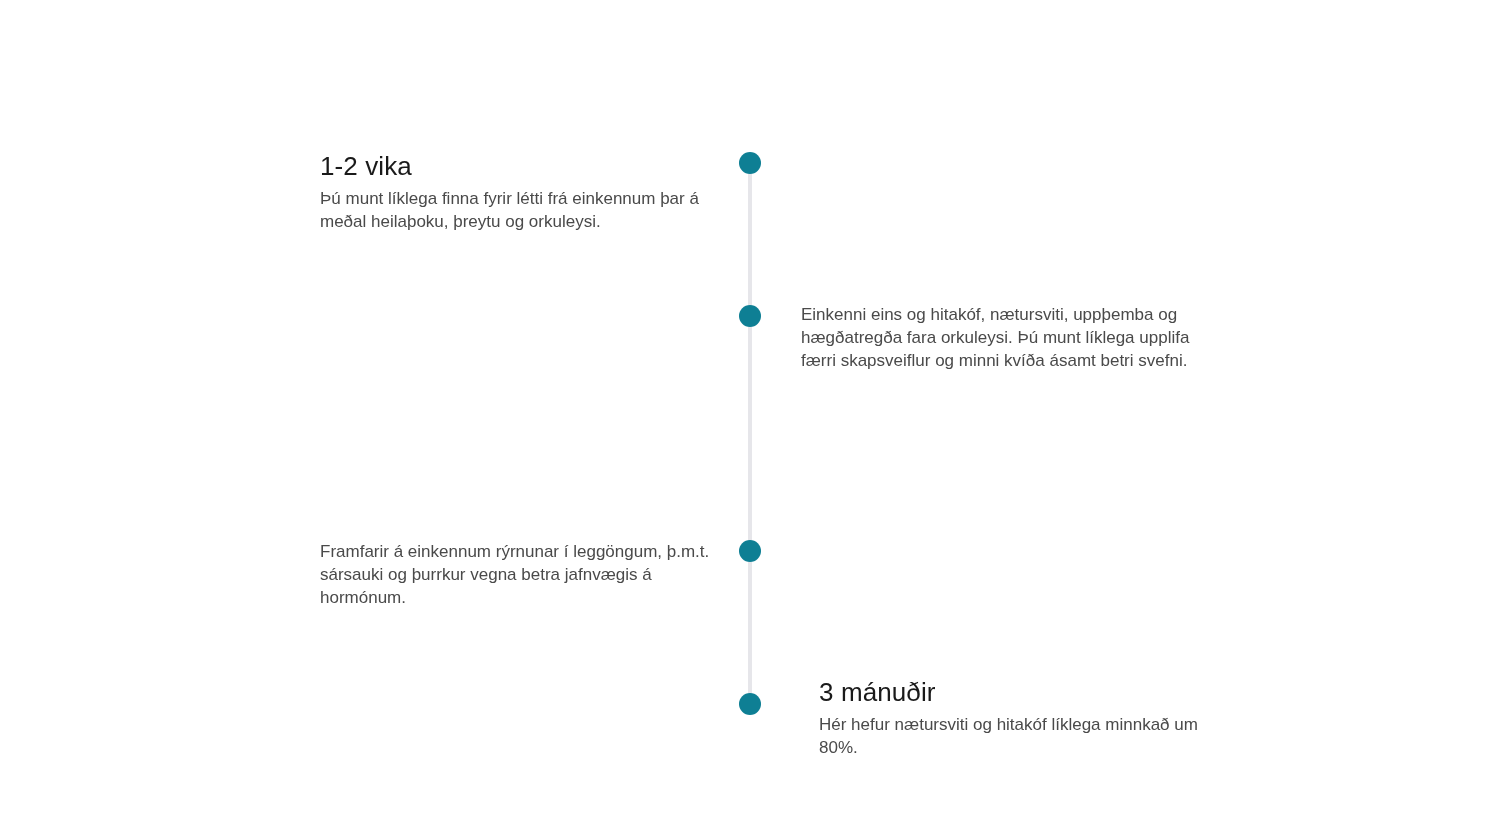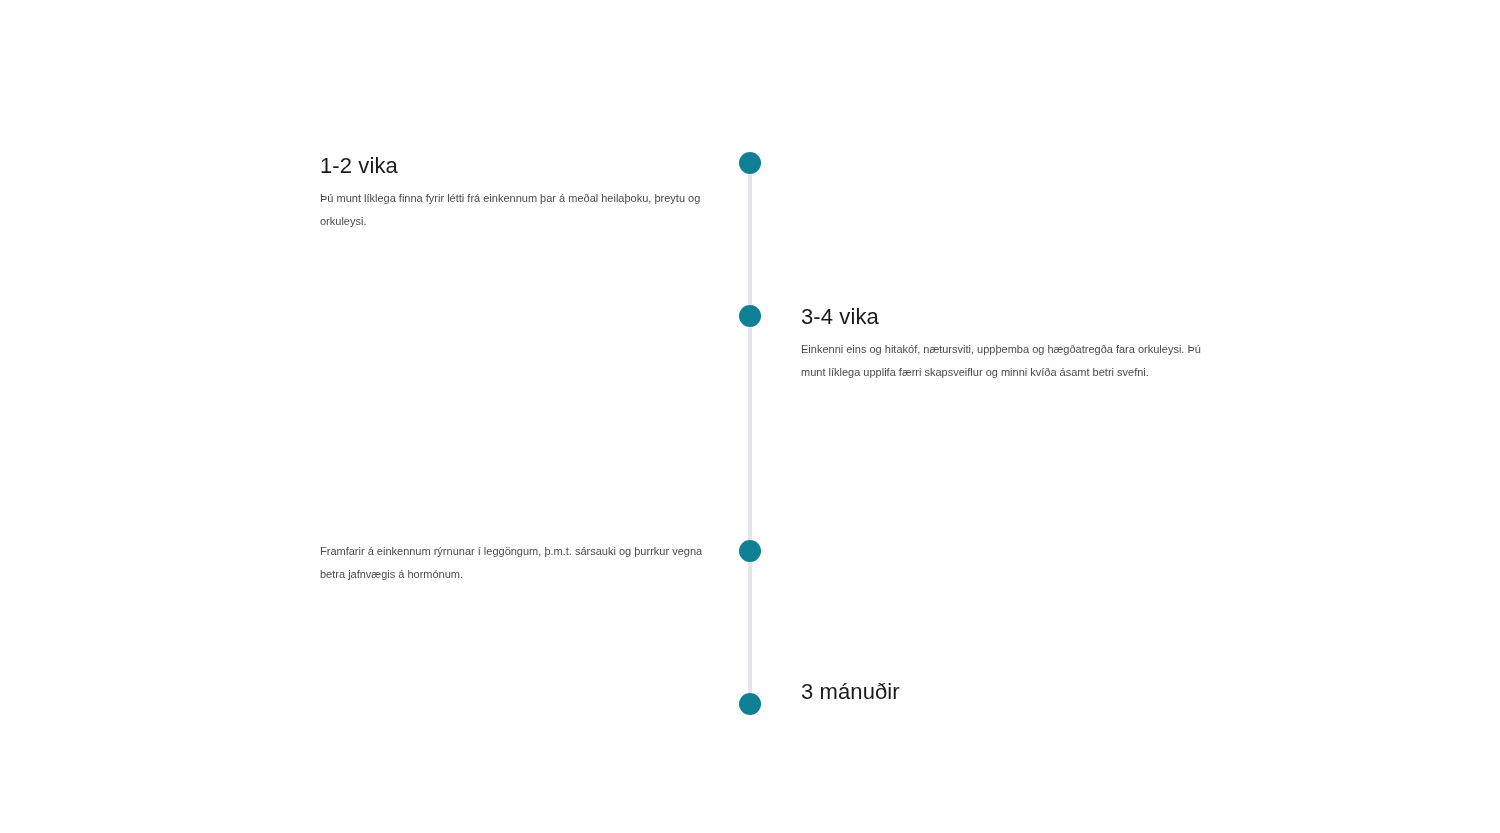--- a/index.html
+++ b/index.html
@@ -48,48 +48,48 @@
   }
 
   .tl-content {
     position: absolute;
     width: 400px;
   }
   .tl-content.left  { left: 320px; }
   .tl-content.right { left: 801px; }
 
   .tl-title {
-    font-size: 22px;
+    font-size: 26px;
     font-weight: 400;
     color: #1a1a1a;
     line-height: 28px;
     margin: 0 0 7px 0;
     letter-spacing: 0.1px;
   }
 
   .tl-desc {
-    font-size: 11px;
+    font-size: 17px;
     font-weight: 400;
     color: #4a4a4a;
     line-height: 23px;
     margin: 0;
   }
 
   
   #item-0 .tl-dot { top: 152px; }
   #item-0 .tl-content { top: 152px; }
 
   #item-1 .tl-dot { top: 305px; }
   #item-1 .tl-content { top: 303px; }
 
   #item-2 .tl-dot { top: 540px; }
   #item-2 .tl-content { top: 540px; }
 
   #item-3 .tl-dot { top: 693px; }
-  #item-3 .tl-content { top: 678px; }
+  #item-3 .tl-content { top: 678px; margin-left: 18px; }
 
   
   #item-1 .tl-content { width: 400px; }
   #item-3 .tl-content { width: 400px; }
 </style>
 </head>
 <body>
 
 <div class="timeline">
 
@@ -99,32 +99,32 @@
     <div class="tl-dot"></div>
     <div class="tl-content left">
       <div class="tl-title">1-2 vika</div>
       <div class="tl-desc">Þú munt líklega finna fyrir létti frá einkennum þar á meðal heilaþoku, þreytu og orkuleysi.</div>
     </div>
   </div>
 
   <div class="tl-item" id="item-1">
     <div class="tl-dot"></div>
     <div class="tl-content right">
-      <div class="tl-title">3-4 vika</div>
       <div class="tl-desc">Einkenni eins og hitakóf, nætursviti, uppþemba og hægðatregða fara orkuleysi. Þú munt líklega upplifa færri skapsveiflur og minni kvíða ásamt betri svefni.</div>
     </div>
   </div>
 
   <div class="tl-item" id="item-2">
     <div class="tl-dot"></div>
     <div class="tl-content left">
       <div class="tl-desc">Framfarir á einkennum rýrnunar í leggöngum, þ.m.t. sársauki og þurrkur vegna betra jafnvægis á hormónum.</div>
     </div>
   </div>
 
   <div class="tl-item" id="item-3">
     <div class="tl-dot"></div>
     <div class="tl-content right">
       <div class="tl-title">3 mánuðir</div>
+      <div class="tl-desc">Hér hefur nætursviti og hitakóf líklega minnkað um 80%.</div>
     </div>
   </div>
 
 </div>
 
 </body></html>

